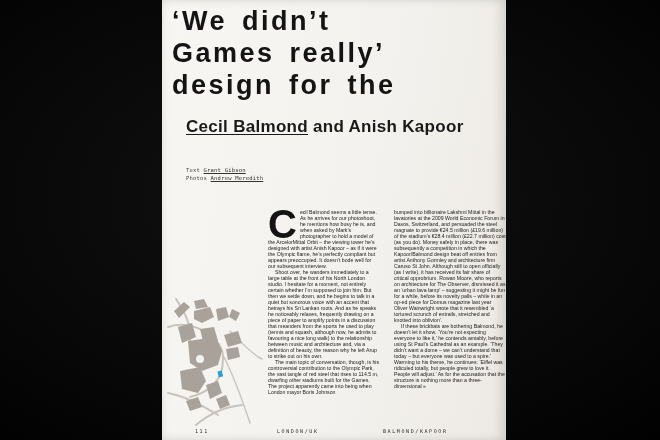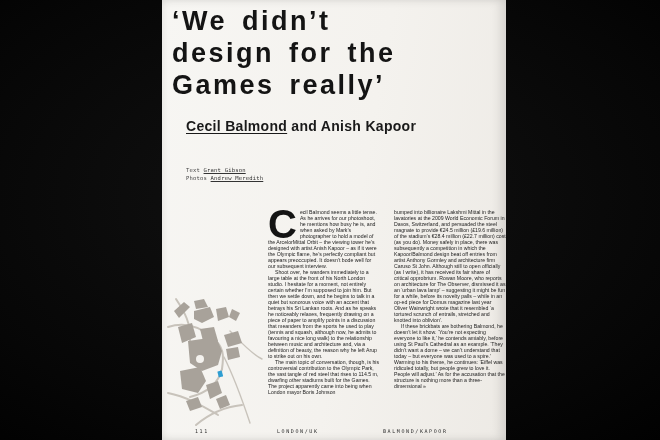--- a/index.html
+++ b/index.html
@@ -14,21 +14,21 @@
     background: linear-gradient(100deg, #f7f6f3 0%, #f4f2ee 55%, #edeae5 100%);
     box-shadow: inset -6px 0 10px rgba(0,0,0,0.10), inset 3px 0 6px rgba(0,0,0,0.05);
   }
   .headline {
     position:absolute; left:10px; top:5px;
     font-size:27px; line-height:32px; font-weight:bold; color:#141414;
     letter-spacing:2.5px; word-spacing:5px; white-space:nowrap;
   }
   .standfirst {
     position:absolute; left:24px; top:119px;
-    font-size:14px; line-height:15px; font-weight:bold; color:#1a1a1a;
+    font-size:17px; line-height:15px; font-weight:bold; color:#1a1a1a;
     letter-spacing:0.3px; white-space:nowrap;
   }
   .standfirst .ul { text-decoration:underline; text-underline-offset:2px; }
   .credits {
     position:absolute; left:24px; top:166px;
     font-family:"DejaVu Sans Mono", monospace;
     font-size:5.5px; line-height:8px; color:#4a4a4a; letter-spacing:0.2px;
     white-space:nowrap;
   }
   .credits .cn { color:#333; text-decoration:underline; }
@@ -53,22 +53,22 @@
   .f-right  { left:221px; }
 </style>
 </head>
 <body>
 
 <div class="stage">
   <div class="page">
 
     <div class="headline">
       <div>‘We didn’t</div>
+      <div>Games really’</div>
       <div>design for the</div>
-      <div>Games really’</div>
     </div>
 
     <div class="standfirst">
       <div><span class="ul">Cecil Balmond</span><span> and Anish Kapoor</span></div>
     </div>
 
     <div class="credits">
       <div><span class="cl">Text</span> <span class="cn">Grant Gibson</span></div>
       <div><span class="cl">Photos</span> <span class="cn">Andrew Meredith</span></div>
     </div>

